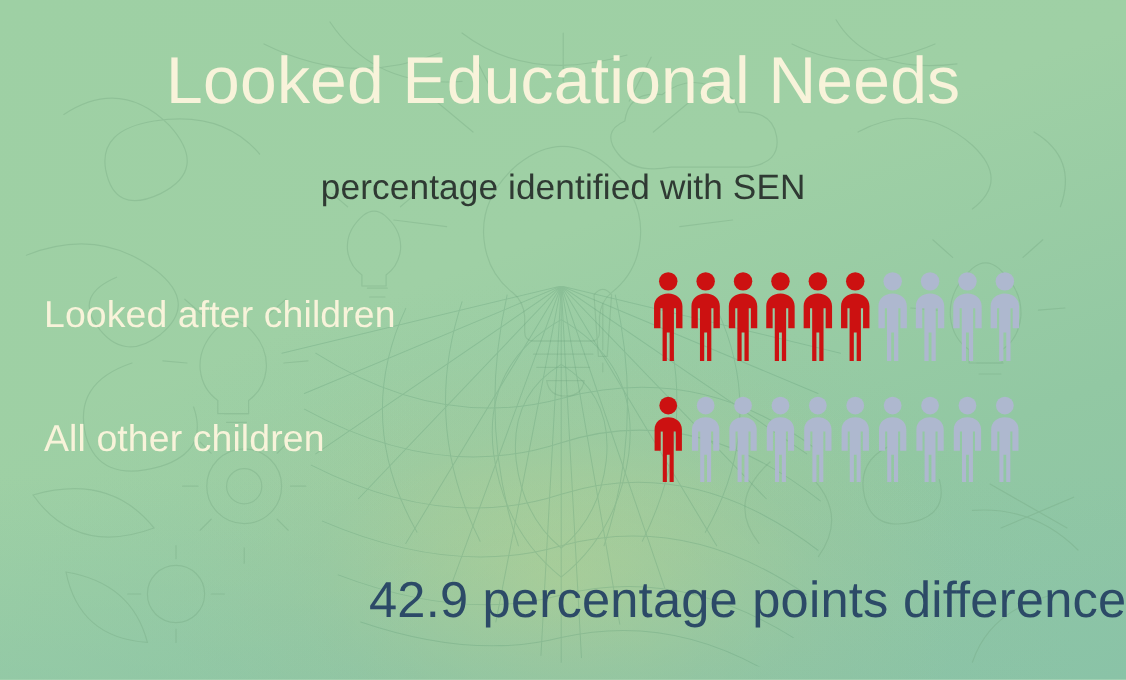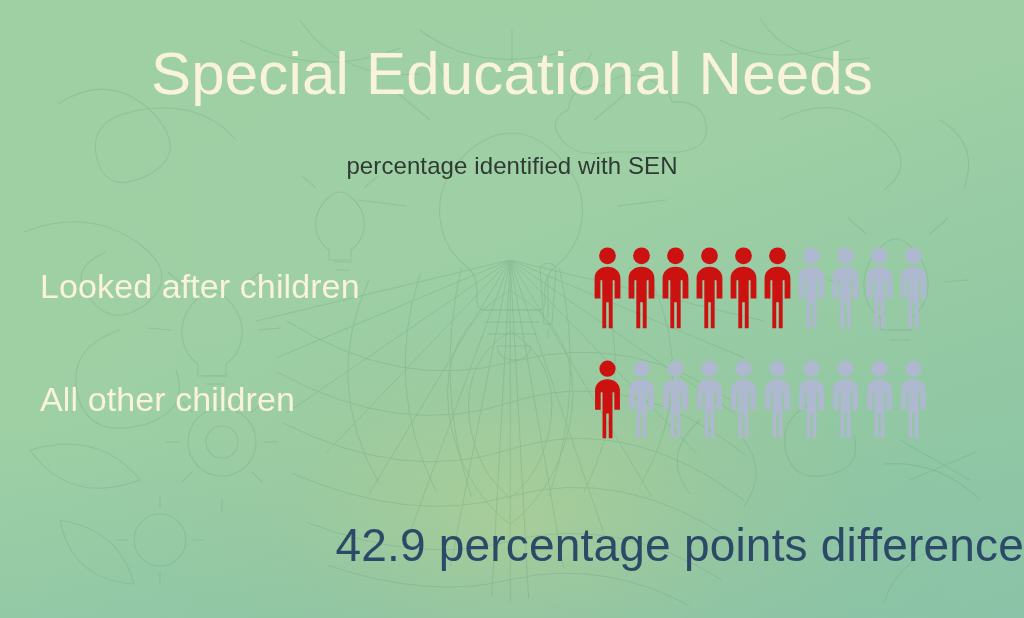--- a/index.html
+++ b/index.html
@@ -60,21 +60,21 @@
     font-weight:400;
     letter-spacing:0.2px;
     color:#f8f3da;
     line-height:1.05;
   }
 
   .subtitle {
     position:absolute;
     left:0; right:0; top:152px;
     text-align:center;
-    font-size:24px;
+    font-size:32px;
     font-weight:400;
     color:#2f3a33;
     letter-spacing:0.1px;
   }
 
   .footer-stat {
     position:absolute;
     left:0; right:0; top:518px;
     text-align:right;
     font-size:46px;
@@ -193,21 +193,21 @@
         <path d="M60 258 q110 42 198 18 q104 -26 206 38"></path>
         <path d="M80 300 q100 34 178 14 q96 -22 186 32"></path>
         <path d="M120 20 q-46 100 10 200 M170 14 q-36 110 16 214 M210 8 q-26 116 10 224"></path>
         <path d="M396 20 q46 100 -10 200 M346 14 q36 110 -16 214 M306 8 q26 116 -10 224"></path>
         <path d="M258 30 q-70 40 -60 120 q10 70 60 110 q50 -40 60 -110 q10 -80 -60 -120 z"></path>
         <path d="M258 70 q-46 28 -40 86 q6 50 40 78 q34 -28 40 -78 q6 -58 -40 -86 z"></path>
       </g>
     </svg>
   </div>
 
-  <div class="title">Special Educational Needs</div>
+  <div class="title">Looked Educational Needs</div>
 
   <div class="subtitle">percentage identified with SEN</div>
 
   <div class="row" id="row-lac">
     <div class="row-label">Looked after children</div>
     <div class="icon-strip">
         <svg viewBox="0 0 48 132" class="person" preserveAspectRatio="xMidYMax meet">
           <g fill="#cc1111">
             <circle cx="24" cy="14" r="13"></circle>
             <path d="M24 31 C13 31 4 38 4 49 L4 80 L13 80 L13 52 L16 52 L16 126 L22 126 L22 86 L26 86 L26 126 L32 126 L32 52 L35 52 L35 80 L44 80 L44 49 C44 38 35 31 24 31 Z"></path>

